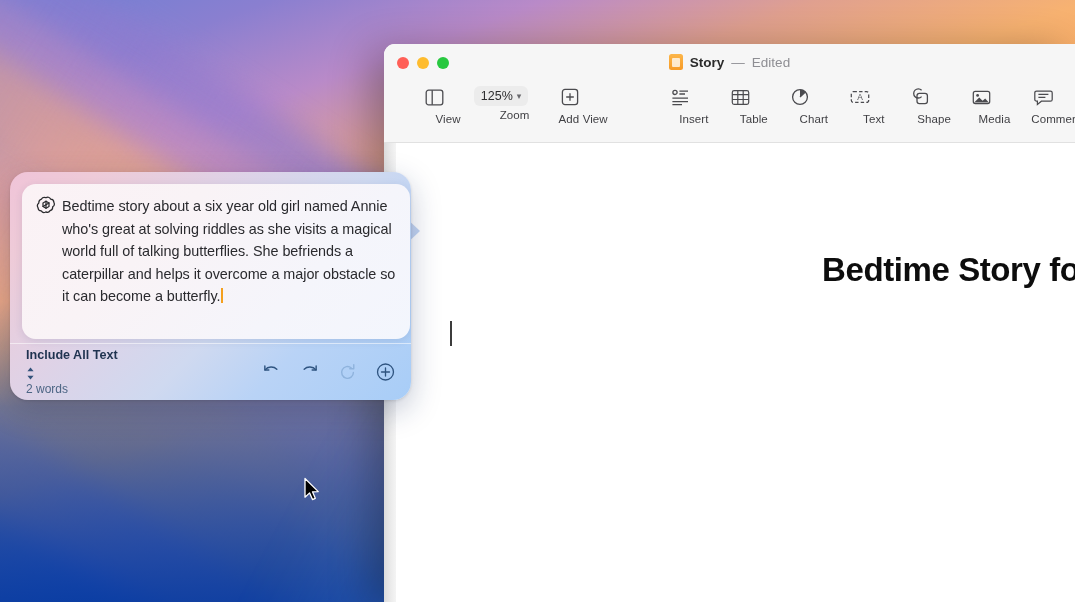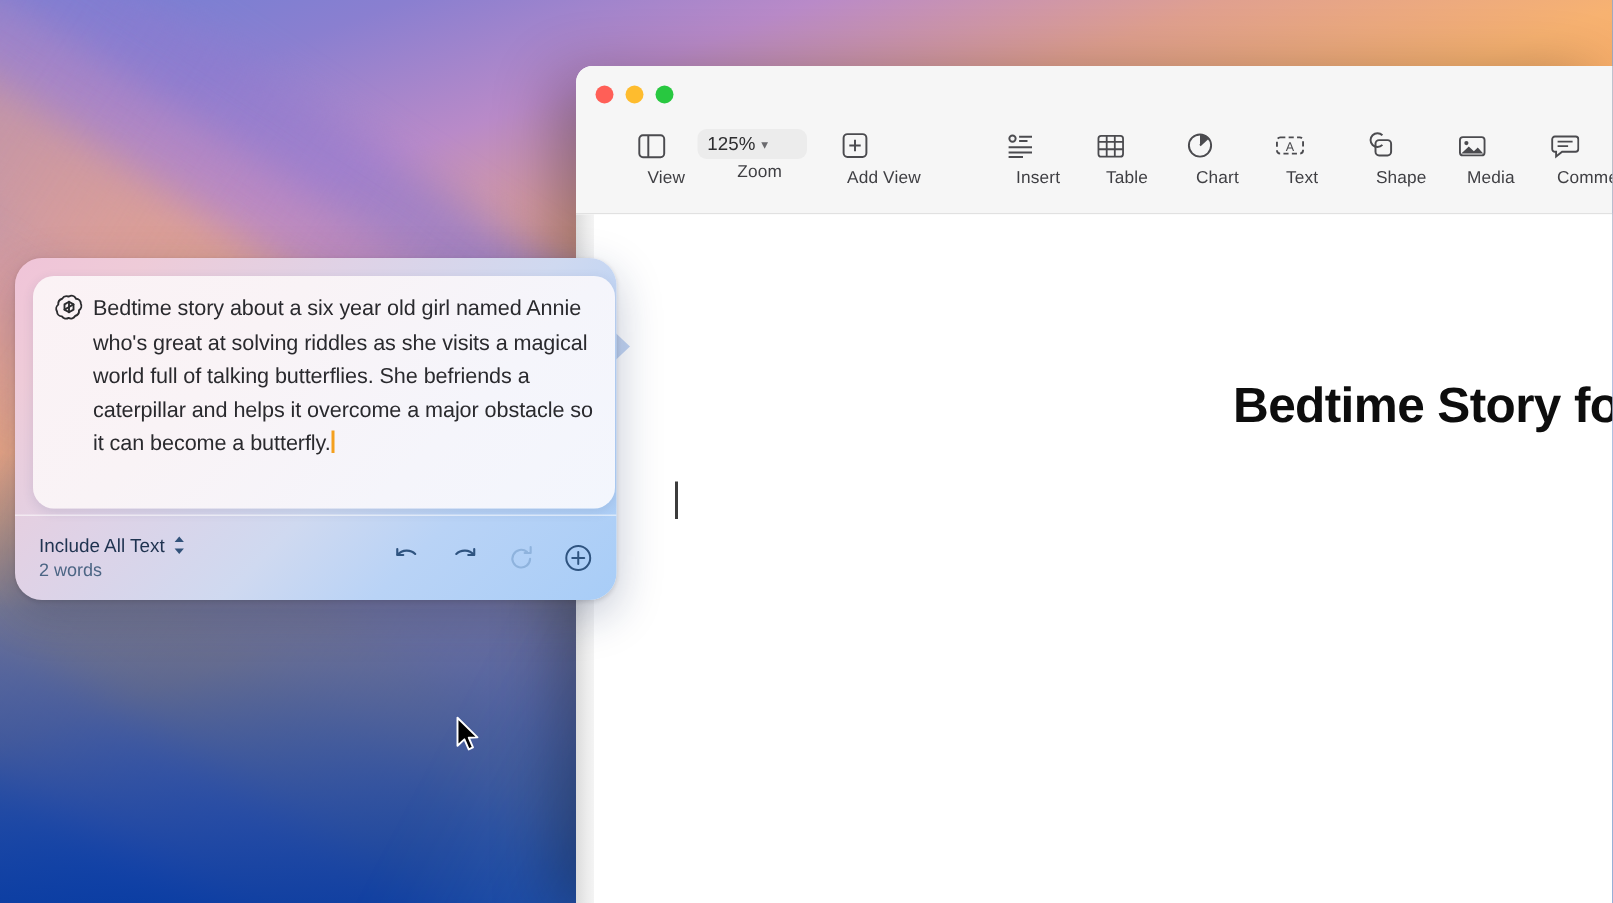--- a/index.html
+++ b/index.html
@@ -81,21 +81,21 @@
   .title-name{font-weight:bold;color:#2b2b2b;}
   .title-dash{color:#8e8e93;}
   .title-state{color:#8e8e93;}
 
   .toolbar{
     position:relative;height:58px;background:#f6f6f6;
     border-bottom:1px solid #e1e1e1;
     display:flex;align-items:flex-start;padding-top:2px;
   }
   .titem{
-    display:flex;flex-direction:column;justify-content:flex-start;
+    display:flex;flex-direction:column;align-items:center;justify-content:flex-start;
     width:64px;cursor:default;user-select:none;
   }
   .titem .glyph{
     height:26px;display:flex;align-items:center;justify-content:center;color:#4b4b4f;
   }
   .titem .tlabel{
     font-size:11.5px;color:#3f3f43;margin-top:3px;letter-spacing:.1px;white-space:nowrap;margin-left:27px;
   }
   .zoom-pill{
     display:flex;align-items:center;gap:4px;background:#ececec;border-radius:6px;
@@ -156,21 +156,21 @@
     border-radius:2px;
     box-shadow:3px 2px 8px rgba(20,40,90,.18);
   }
 
   .panel-foot{
     position:absolute;left:0;right:0;bottom:0;height:56px;
     display:flex;align-items:center;padding:0 16px 0 16px;
   }
   .foot-left{display:flex;flex-direction:column;gap:2px;}
   .foot-title{
-    font-size:12.6px;font-weight:normal;color:#1f3350;display:flex;align-items:flex-start;gap:5px;
+    font-size:12.6px;font-weight:bold;color:#1f3350;display:flex;align-items:flex-start;gap:5px;flex-direction:column;
   }
   .foot-sub{font-size:12px;color:#4c6584;}
   .stepper{display:inline-flex;flex-direction:column;line-height:5px;font-size:8px;color:#32527a;}
   .foot-right{margin-left:auto;display:flex;align-items:center;gap:19px;color:#2f5480;}
   .ficon{width:19px;height:19px;display:flex;align-items:center;justify-content:center;}
   .ficon.dim{color:#8fb3dd;}
   .panel-sep{
     position:absolute;left:0;right:0;bottom:56px;height:1px;background:rgba(255,255,255,.55);
   }
 
@@ -195,20 +195,26 @@
 </div>
 
 <div id="pages-window">
 
   <div class="titlebar">
     <div class="lights">
       <div class="light l-red"></div>
       <div class="light l-yellow"></div>
       <div class="light l-green"></div>
     </div>
+    <div class="title-center">
+      <span class="doc-icon"></span>
+      <span class="title-name">Story</span>
+      <span class="title-dash">—</span>
+      <span class="title-state">Edited</span>
+    </div>
   </div>
 
   <div class="toolbar">
     <div class="spacer-a"></div>
 
     <div class="titem">
       <span class="glyph">
         <svg width="19" height="17" viewBox="0 0 19 17" fill="none" stroke="currentColor" stroke-width="1.3">
           <rect x="1.2" y="1.2" width="16.6" height="14.6" rx="2.4"></rect>
           <line x1="7.2" y1="1.2" x2="7.2" y2="15.8"></line>

